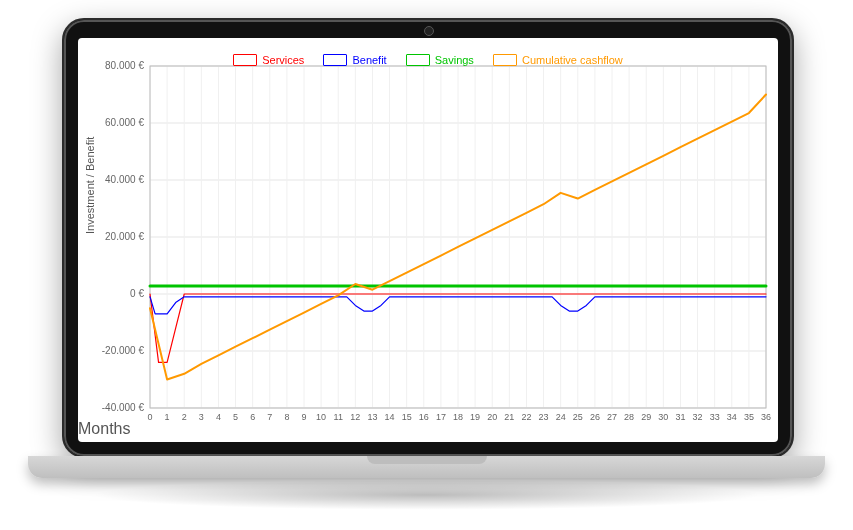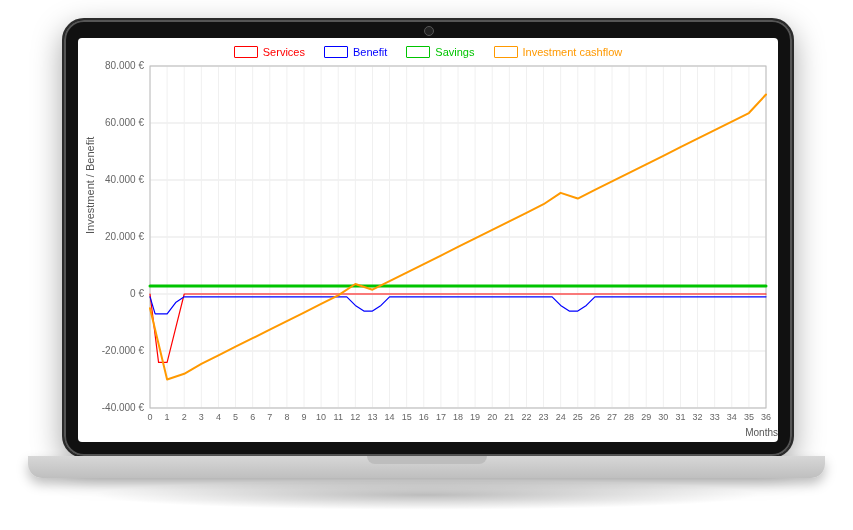--- a/index.html
+++ b/index.html
@@ -8,24 +8,24 @@
   .laptop{position:absolute;left:62px;top:18px;width:728px;height:436px;border:2px solid #2b2b2b;border-radius:22px;background:#111;box-shadow:0 10px 30px rgba(0,0,0,.35), inset 0 0 0 2px #555;}
   .cam{position:absolute;left:50%;top:6px;width:8px;height:8px;margin-left:-4px;border-radius:50%;background:#222;border:1px solid #555;}
   .screen{position:absolute;left:14px;right:14px;top:18px;bottom:14px;background:#fff;border-radius:4px;overflow:hidden;}
   .base{position:absolute;left:28px;right:28px;top:456px;height:22px;background:linear-gradient(#d7d7d7,#bfbfbf);border-radius:0 0 14px 14px;box-shadow:0 6px 12px rgba(0,0,0,.25);}
   .notch{position:absolute;left:50%;top:0;width:120px;height:8px;margin-left:-60px;background:#bdbdbd;border-radius:0 0 10px 10px;}
   .shadow{position:absolute;left:90px;right:90px;top:480px;height:30px;border-radius:50%;background:radial-gradient(ellipse at center, rgba(0,0,0,.25), rgba(0,0,0,0) 70%);}
   
   .chart{position:absolute;inset:0;}
   svg{display:block;}
   .legend{position:absolute;left:0;right:0;top:4px;text-align:center;font-size:11px;color:#444;}
-  .legend span.item{display:inline-flex;align-items:flex-start;margin:4px 8px;}
+  .legend span.item{display:inline-flex;align-items:flex-start;margin:12px 8px;}
   .legend .sw{display:inline-block;width:22px;height:10px;border:1px solid currentColor;margin-right:5px;border-radius:1px;background:transparent;}
   .ylab{position:absolute;left:6px;top:50%;transform:translateY(-50%) rotate(-90deg);transform-origin:left top;font-size:11px;color:#555;white-space:nowrap;}
-  .xlab{position:absolute;left:0;right:0;bottom:4px;text-align:right;font-size:10px;color:#555;}
+  .xlab{position:absolute;left:0;right:0;bottom:4px;text-align:left;font-size:16px;color:#555;}
   text{font-family:Arial,Helvetica,sans-serif;}
 </style>
 </head>
 <body>
 
 <div class="stage">
   <div class="laptop">
     <div class="cam"></div>
     <div class="screen">
       <div class="chart">
@@ -38,21 +38,21 @@
           <span class="item" style="color:#0000ff">
             <span class="sw"></span>
             <span>Benefit</span>
           </span>
           <span class="item" style="color:#00c400">
             <span class="sw"></span>
             <span>Savings</span>
           </span>
           <span class="item" style="color:#ff9900">
             <span class="sw"></span>
-            <span>Investment cashflow</span>
+            <span>Cumulative cashflow</span>
           </span>
         </div>
 
         <div class="ylab">Investment / Benefit</div>
         <div class="xlab">Months</div>
 
         <svg id="plot" width="700" height="404" viewBox="0 0 700 404">
             <line x1="72" x2="688" y1="370" y2="370" stroke="#e5e5e5" stroke-width="1"></line>
             <text x="66" y="373" text-anchor="end" font-size="10" fill="#666">-40.000 €</text>
             <line x1="72" x2="688" y1="313" y2="313" stroke="#e5e5e5" stroke-width="1"></line>

